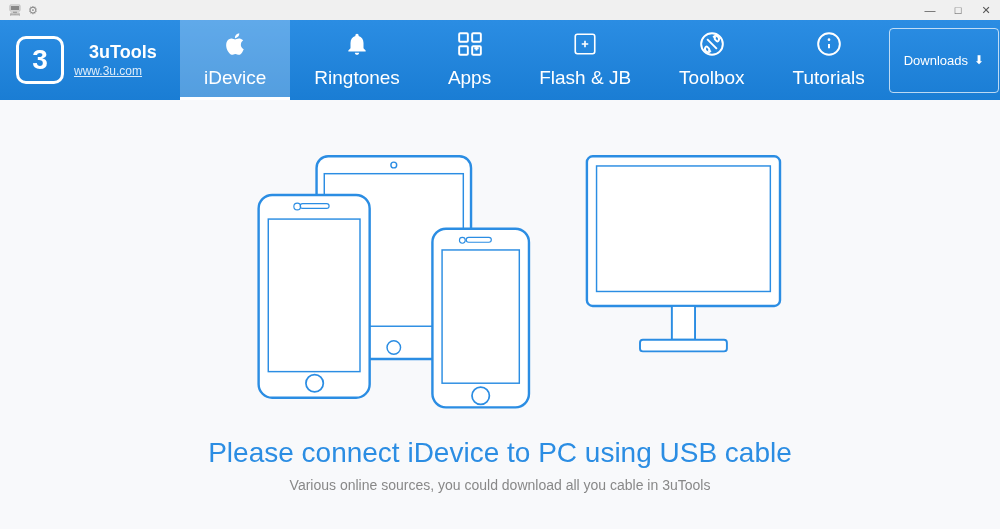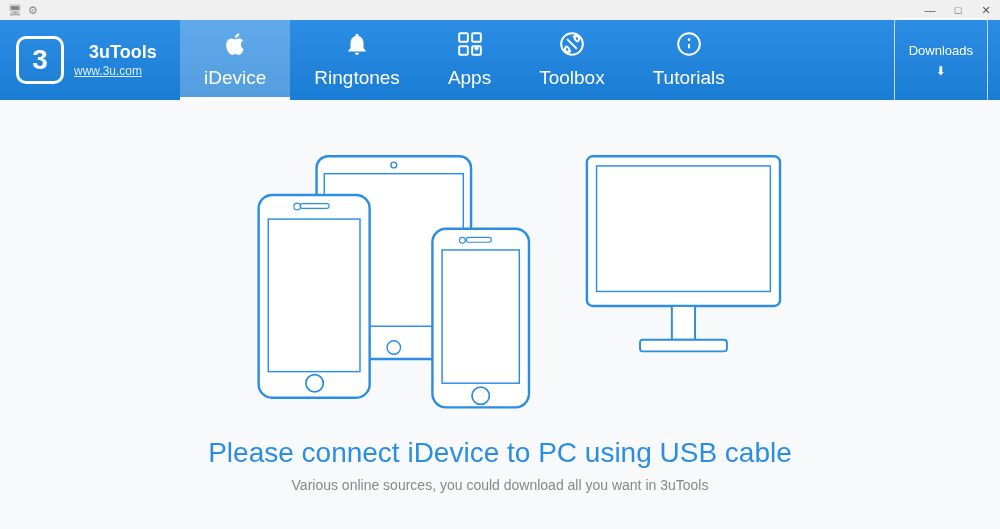--- a/index.html
+++ b/index.html
@@ -58,21 +58,20 @@
     }
     .nav-tab-icon { font-size: 24px; margin-bottom: 4px; color: #fff; }
     .nav-tab-label { font-size: 19px; color: #fff; white-space: nowrap; }
 
     
     .downloads-btn {
       margin-right: 12px; padding: 24px 14px; border: 1px solid rgba(255,255,255,0.7);
       border-radius: 4px; color: #fff; font-size: 13px; cursor: pointer;
       display: flex; align-items: center; gap: 6px; background: transparent;
       white-space: nowrap;
-      flex-direction: column;
     }
     .download-arrow { font-size: 12px; }
 
     
     .main-content {
       position: absolute; top: 100px; left: 0; right: 0; bottom: 0;
       background: #f8f9fb; display: flex; flex-direction: column; align-items: center;
       justify-content: center; padding: 20px;
     }
 
@@ -145,20 +144,29 @@
           <rect x="14" y="2" width="8" height="8" rx="1"></rect>
           <rect x="2" y="14" width="8" height="8" rx="1"></rect>
           <rect x="14" y="14" width="8" height="8" rx="1"></rect>
           <path d="M18 14 L18 18 M16 16 L20 16" stroke="white" stroke-width="1.8"></path>
         </svg>
       </span>
       <span class="nav-tab-label">Apps</span>
     </div>
 
 
+    <div class="nav-tab">
+      <span class="nav-tab-icon">
+        <svg width="26" height="26" viewBox="0 0 24 24" fill="none" stroke="white" stroke-width="1.5">
+          <rect x="3" y="3" width="18" height="18" rx="2"></rect>
+          <path d="M9 12h6M12 9v6"></path>
+        </svg>
+      </span>
+      <span class="nav-tab-label">Flash &amp; JB</span>
+    </div>
 
     <div class="nav-tab">
       <span class="nav-tab-icon">
         <svg width="26" height="26" viewBox="0 0 24 24" fill="none" stroke="white" stroke-width="1.8">
           <circle cx="12" cy="12" r="10"></circle>
           <path d="M14.7 6.3a1 1 0 000 1.4l1.6 1.6a1 1 0 001.4 0l.3-.3a2.9 2.9 0 00-4-4l-.3.3z"></path>
           <path d="M9.3 17.7a1 1 0 000-1.4l-1.6-1.6a1 1 0 00-1.4 0l-.3.3a2.9 2.9 0 004 4l.3-.3z"></path>
           <line x1="7.5" y1="7.5" x2="16.5" y2="16.5"></line>
         </svg>
       </span>
@@ -233,15 +241,15 @@
 
       <rect x="540" y="363" width="28" height="14" rx="2" stroke="#2b8de3" stroke-width="1.8" fill="white"></rect>
 
       <rect x="545" y="367" width="18" height="6" rx="1" fill="#2b8de3" opacity="0.4"></rect>
       <line x1="568" y1="370" x2="575" y2="370" stroke="#2b8de3" stroke-width="2"></line>
     </svg>
   </div>
 
   <h2 class="connect-title">Please connect iDevice to PC using USB cable</h2>
 
-  <p class="connect-subtitle">Various online sources, you could download all you want in 3uTools</p>
+  <p class="connect-subtitle">Various online sources, you could download all you cable in 3uTools</p>
 
 </div>
 
 </body></html>

